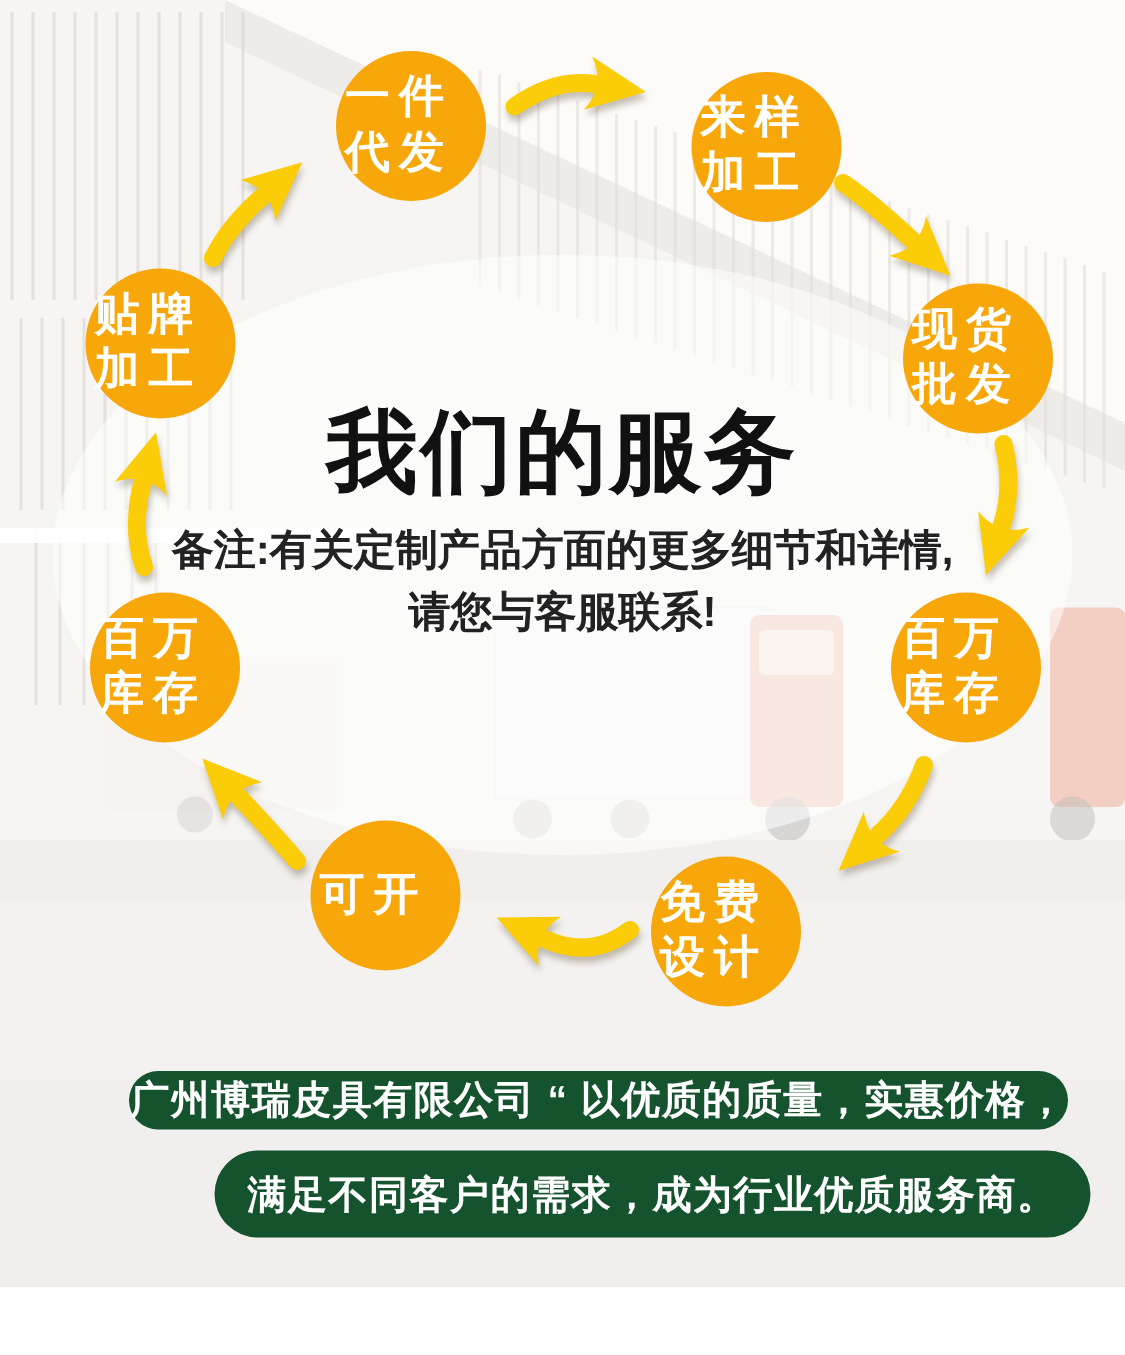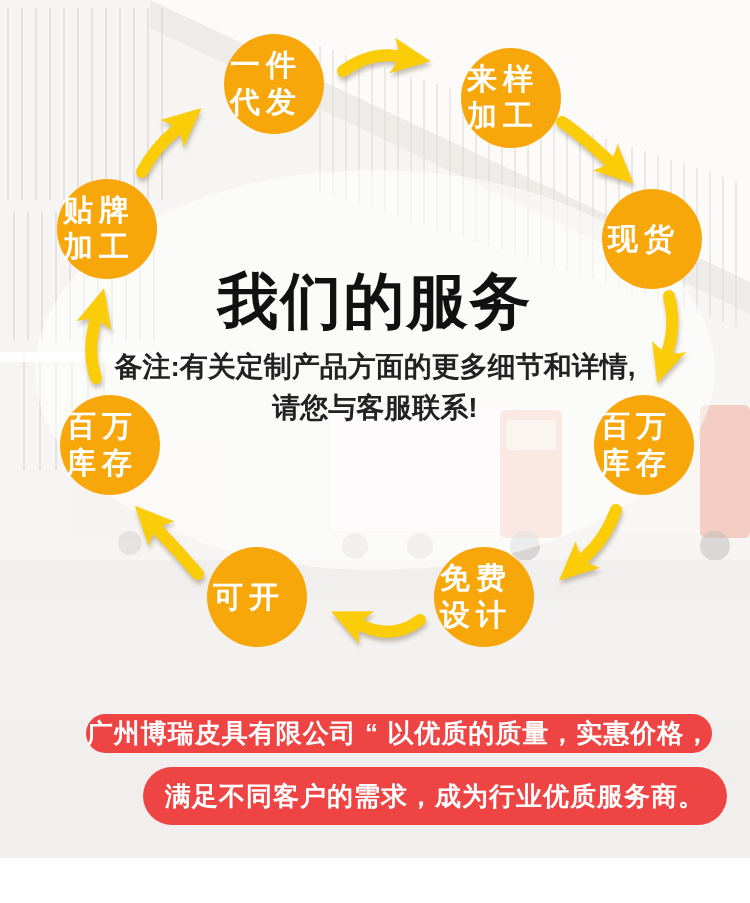--- a/index.html
+++ b/index.html
@@ -21,21 +21,21 @@
   .title{
     position:absolute;left:0;right:0;top:261px;text-align:center;
     font-size:61px;font-weight:bold;color:#111;letter-spacing:2px;margin:0;
   }
   .note{
     position:absolute;left:0;right:0;top:347px;text-align:center;
     font-size:28px;font-weight:bold;color:#222;line-height:1.45;margin:0;
   }
   
   .banner{
-    position:absolute;height:39px;border-radius:999px;background:#ef4444;
+    position:absolute;height:39px;border-radius:999px;background:#14532d;
     color:#fff;font-weight:bold;font-size:26px;letter-spacing:1px;
     display:flex;align-items:center;justify-content:center;white-space:nowrap;
   }
   .banner-1{left:86px;top:714px;width:626px;}
   .banner-2{left:143px;top:767px;width:584px;height:58px;}
 </style>
 </head>
 <body>
 
 <div class="canvas">
@@ -96,26 +96,27 @@
   <div class="bubble" style="left:224px;top:34px">
     <span>一件</span>
     <span>代发</span>
   </div>
   <div class="bubble" style="left:461px;top:48px">
     <span>来样</span>
     <span>加工</span>
   </div>
   <div class="bubble" style="left:602px;top:189px">
     <span>现货</span>
+    <span>批发</span>
   </div>
   <div class="bubble" style="left:594px;top:395px">
     <span>百万</span>
     <span>库存</span>
   </div>
-  <div class="bubble" style="left:434px;top:547px">
+  <div class="bubble" style="left:434px;top:571px">
     <span>免费</span>
     <span>设计</span>
   </div>
   <div class="bubble" style="left:207px;top:547px">
     <span>可开</span>
   </div>
   <div class="bubble" style="left:60px;top:395px">
     <span>百万</span>
     <span>库存</span>
   </div>

